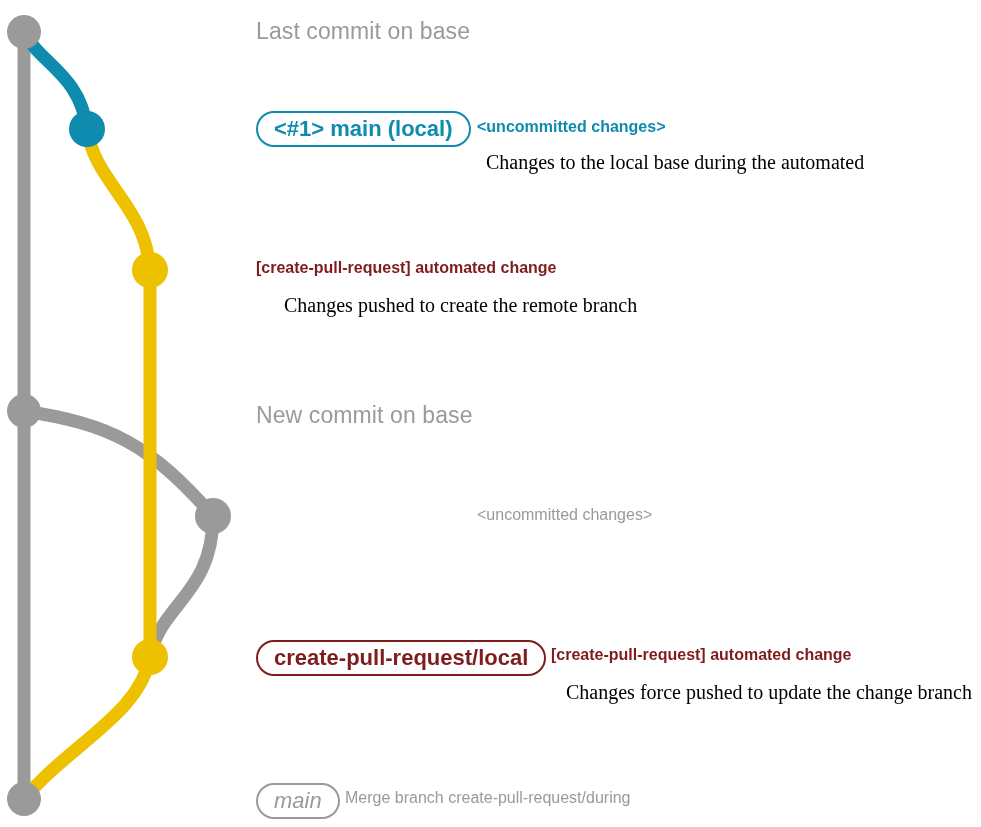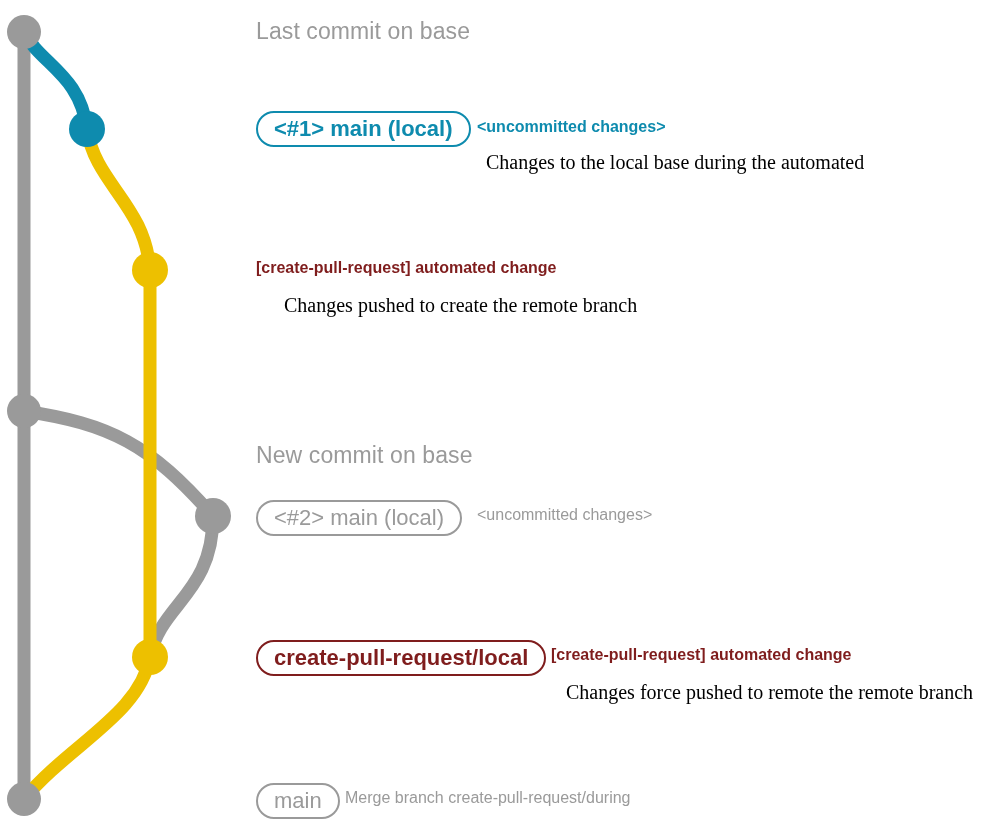--- a/index.html
+++ b/index.html
@@ -120,25 +120,24 @@
 
   <div class="headline c-gray" style="left:256px; top:14px;">Last commit on base</div>
 
   <div class="pill c-teal" style="left:256px; top:107px;">&lt;#1&gt; main (local)</div>
   <div class="commit-msg bold c-teal" style="left:477px; top:115px;">&lt;uncommitted changes&gt;</div>
   <div class="sub-note" style="left:486px; top:148px;">Changes to the local base during the automated</div>
 
   <div class="commit-msg bold c-amber" style="left:256px; top:256px;">[create-pull-request] automated change</div>
   <div class="sub-note" style="left:270px; top:291px;margin-left:14px;">Changes pushed to create the remote branch</div>
 
-  <div class="headline c-gray" style="left:256px; top:398px;margin-top:40px;">New commit on base</div>
+  <div class="headline c-gray" style="left:256px; top:398px;">New commit on base</div>
 
-  <div class="pill weak c-gray" style="left:256px; top:496px;">&lt;#2&gt; main (local)</div>
   <div class="commit-msg c-gray" style="left:477px; top:503px;">&lt;uncommitted changes&gt;</div>
 
   <div class="pill c-amber" style="left:256px; top:636px;">create-pull-request/local</div>
   <div class="commit-msg bold c-amber" style="left:551px; top:643px;">[create-pull-request] automated change</div>
-  <div class="sub-note" style="left:566px; top:678px;">Changes force pushed to remote the remote branch</div>
+  <div class="sub-note" style="left:566px; top:678px;">Changes force pushed to update the change branch</div>
 
-  <div class="pill weak c-gray" style="left:256px; top:779px;">main</div>
+  <div class="pill weak c-gray" style="left:256px; top:779px;font-style:italic;">main</div>
   <div class="commit-msg c-gray" style="left:345px; top:786px;">Merge branch create-pull-request/during</div>
 
 </div>
 
 </body></html>

